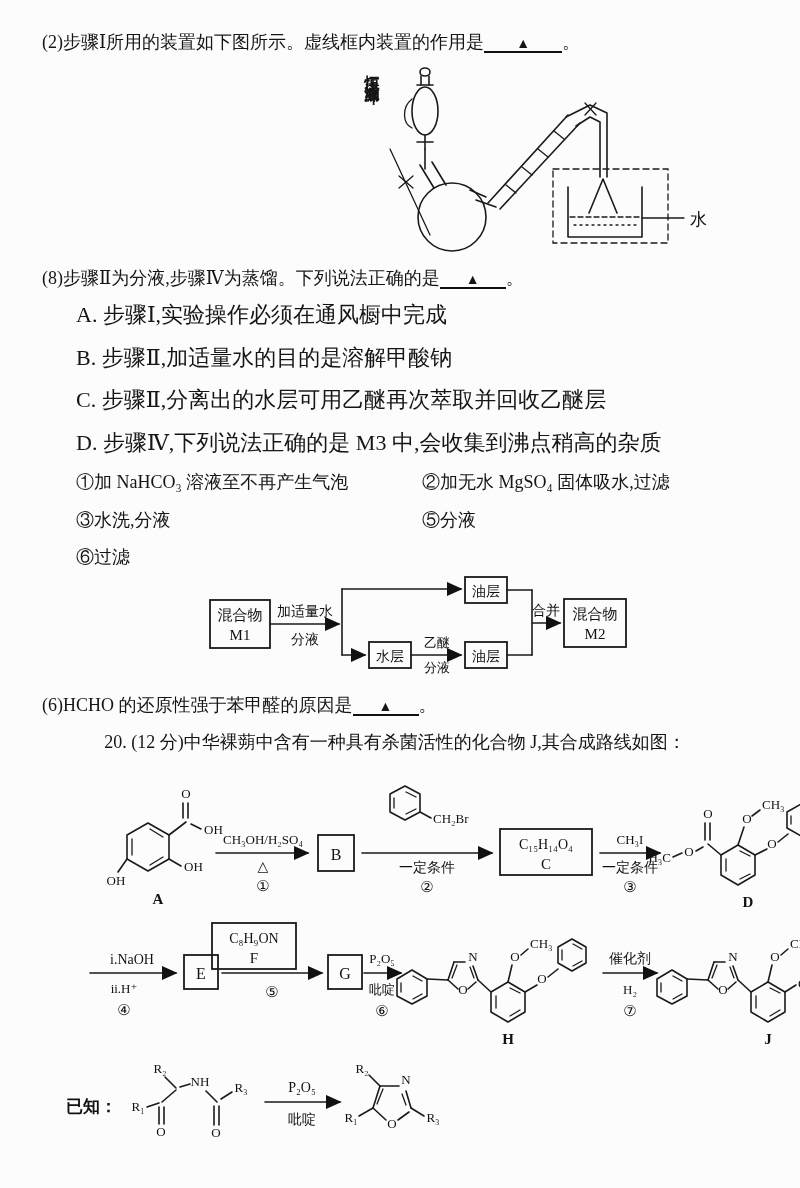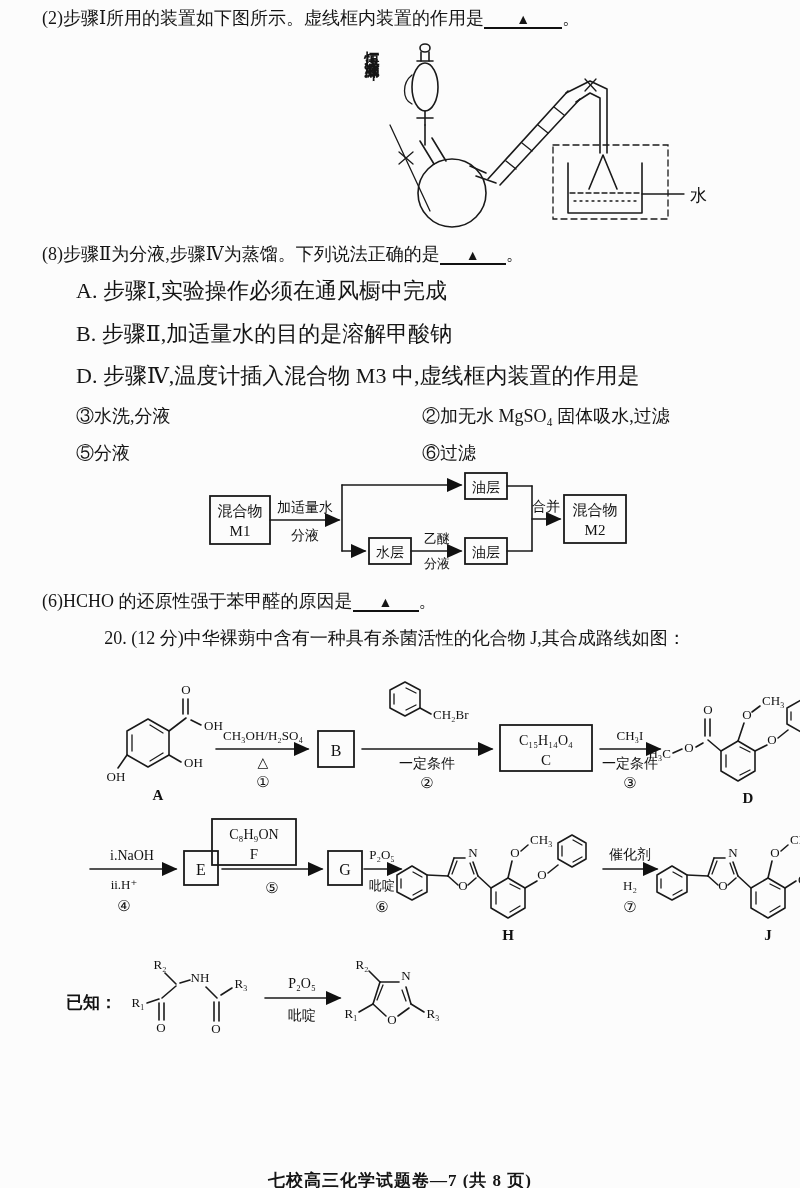--- a/index.html
+++ b/index.html
@@ -1,19 +1,19 @@
 <!DOCTYPE html>
 <html><head>
 <meta charset="utf-8">
 <style>
   html,body{margin:0;padding:0;width:800px;height:1188px;overflow:hidden;
     background:#fcfcfc;color:#151515;
     font-family:"Liberation Serif","DejaVu Serif",serif;}
   .page{position:relative;width:800px;height:1188px;}
-  .content{padding:6px 26px 1px 42px;}
+  .content{padding:6px 26px 1px 42px;margin-top:24px;}
   .q{font-size:18px;line-height:1.4;margin:0;}
   .blank{display:inline-block;min-width:78px;border-bottom:2px solid #111;
     text-align:center;font-size:14px;line-height:14px;vertical-align:0px;}
   .blank.narrow{min-width:66px;}
   
   .apparatus-wrap{position:relative;width:430px;height:205px;margin:2px 0 0 258px;}
   .vlabel{position:absolute;left:62px;top:6px;writing-mode:vertical-rl;
     text-orientation:upright;font-size:15px;letter-spacing:3px;font-weight:bold;}
   
   .options{margin:10px 0 0 34px;}
@@ -103,26 +103,28 @@
         <line class="k2" x1="342" y1="161" x2="384" y2="161"></line>
         <text class="t" x="390" y="168" font-size="17">水</text>
       </g>
     </svg>
   </div>
 
   <p class="q" style="margin-top:4px"><span>(8)步骤Ⅱ为分液,步骤Ⅳ为蒸馏。下列说法正确的是</span><span class="blank narrow"><span>▲</span></span><span>。</span></p>
   <div class="options">
     <div class="opt"><span>A.</span> <span>步骤Ⅰ,实验操作必须在通风橱中完成</span></div>
     <div class="opt"><span>B.</span> <span>步骤Ⅱ,加适量水的目的是溶解甲酸钠</span></div>
-    <div class="opt"><span>D.</span> <span>步骤Ⅳ,温度计插入混合物 M3 中,虚线框内装置的作用是</span></div>
+    <div class="opt"><span>C.</span> <span>步骤Ⅱ,分离出的水层可用乙醚再次萃取并回收乙醚层</span></div>
+    <div class="opt"><span>D.</span> <span>步骤Ⅳ,下列说法正确的是 M3 中,会收集到沸点稍高的杂质</span></div>
   </div>
 
   <div class="steps">
+    <div>①加 NaHCO₃ 溶液至不再产生气泡</div>
+    <div>②加无水 MgSO₄ 固体吸水,过滤</div>
     <div>③水洗,分液</div>
-    <div>②加无水 MgSO₄ 固体吸水,过滤</div>
     <div>⑤分液</div>
     <div>⑥过滤</div>
   </div>
 
 
   <div class="flow-wrap">
     <svg width="470" height="112" viewBox="0 0 470 112">
       <g>
         <rect class="bx" x="28" y="25" width="60" height="48"></rect>
         <text class="t" x="58" y="45" font-size="15" text-anchor="middle">混合物</text>

